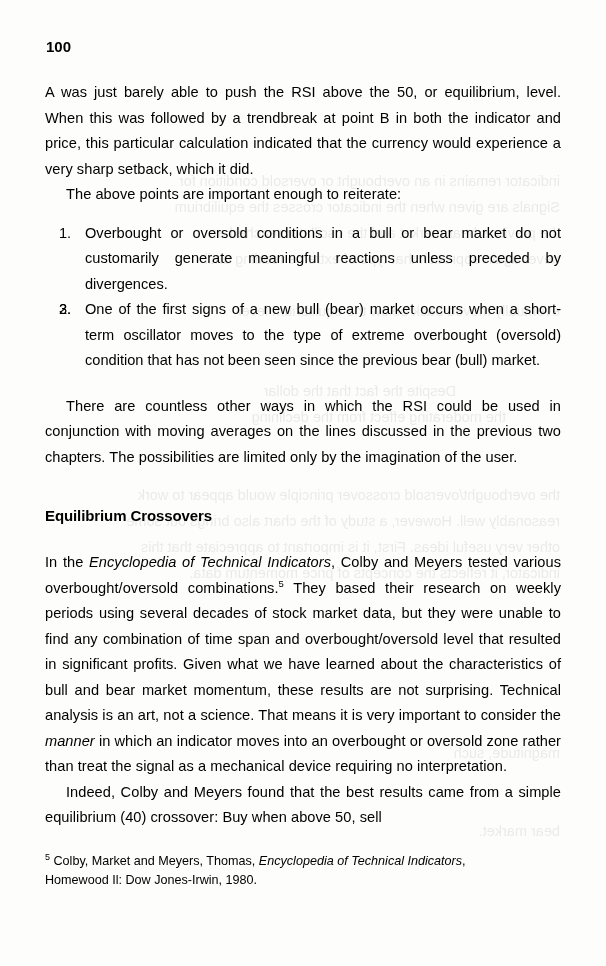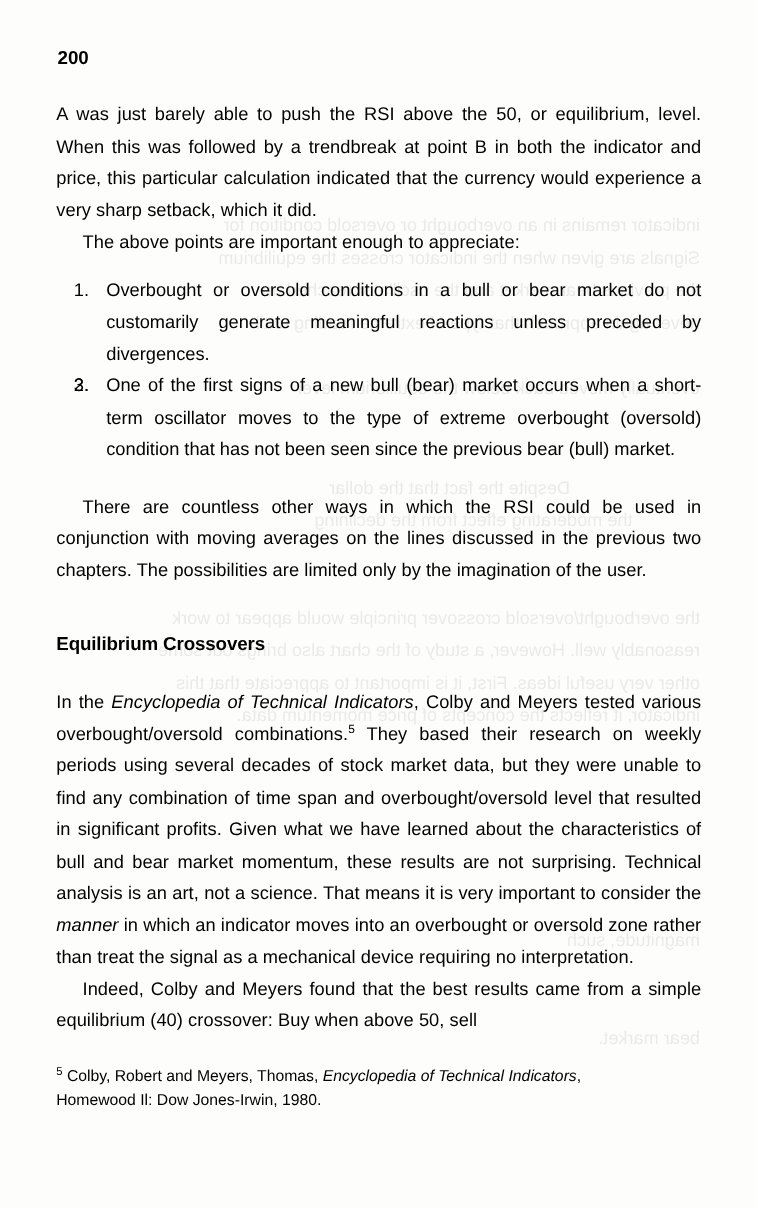--- a/index.html
+++ b/index.html
@@ -155,28 +155,28 @@
     <div class="ghost-block" style="left:100px; top:404px; width:440px;">the moderating effect from the declining</div>
     <div class="ghost-block" style="left:46px; top:482px; width:500px;">the overbought/oversold crossover principle would appear to work</div>
     <div class="ghost-block" style="left:46px; top:508px; width:500px;">reasonably well. However, a study of the chart also brings out some</div>
     <div class="ghost-block" style="left:46px; top:534px; width:500px;">other very useful ideas. First, it is important to appreciate that this</div>
     <div class="ghost-block" style="left:46px; top:560px; width:500px;">indicator, it reflects the concepts of price momentum data.</div>
     <div class="ghost-block" style="left:46px; top:740px; width:260px;">magnitude, such</div>
     <div class="ghost-block" style="left:46px; top:818px; width:300px;">bear market.</div>
   </div>
 
   <div class="header">
-    <div class="folio">200</div>
+    <div class="folio">100</div>
   </div>
 
   <div class="content">
 
     <p class="body">A was just barely able to push the RSI above the 50, or equilibrium, level. When this was followed by a trendbreak at point B in both the indicator and price, this particular calculation indicated that the currency would experience a very sharp setback, which it did.</p>
 
-    <p class="body indent">The above points are important enough to appreciate:</p>
+    <p class="body indent">The above points are important enough to reiterate:</p>
 
     <div class="gap-sm"></div>
 
     <ol class="numlist">
       <li>
         <span class="marker">1.</span>
         <span>Overbought or oversold conditions in a bull or bear market do not customarily generate meaningful reactions unless preceded by divergences.</span>
       </li>
       <li>
         <span class="marker">2.</span>
@@ -198,16 +198,16 @@
 
     <div style="height:22px;"></div>
 
     <p class="body"><span>In the </span><i>Encyclopedia of Technical Indicators</i><span>, Colby and Meyers tested various overbought/oversold combinations.</span><sup class="fnref">5</sup><span> They based their research on weekly periods using several decades of stock market data, but they were unable to find any combination of time span and overbought/oversold level that resulted in significant profits. Given what we have learned about the characteristics of bull and bear market momentum, these results are not surprising. Technical analysis is an art, not a science. That means it is very important to consider the </span><i>manner</i><span> in which an indicator moves into an overbought or oversold zone rather than treat the signal as a mechanical device requiring no interpretation.</span></p>
 
     <p class="body indent">Indeed, Colby and Meyers found that the best results came from a simple equilibrium (40) crossover: Buy when above 50, sell</p>
 
   </div>
 
   <div class="footnote-wrap">
-    <p class="footnote"><sup>5</sup><span> Colby, Robert and Meyers, Thomas, </span><i>Encyclopedia of Technical Indicators</i><span>,</span><br><span>Homewood Il: Dow Jones-Irwin, 1980.</span></p>
+    <p class="footnote"><sup>5</sup><span> Colby, Market and Meyers, Thomas, </span><i>Encyclopedia of Technical Indicators</i><span>,</span><br><span>Homewood Il: Dow Jones-Irwin, 1980.</span></p>
   </div>
 
 </div>
 
 </body></html>

